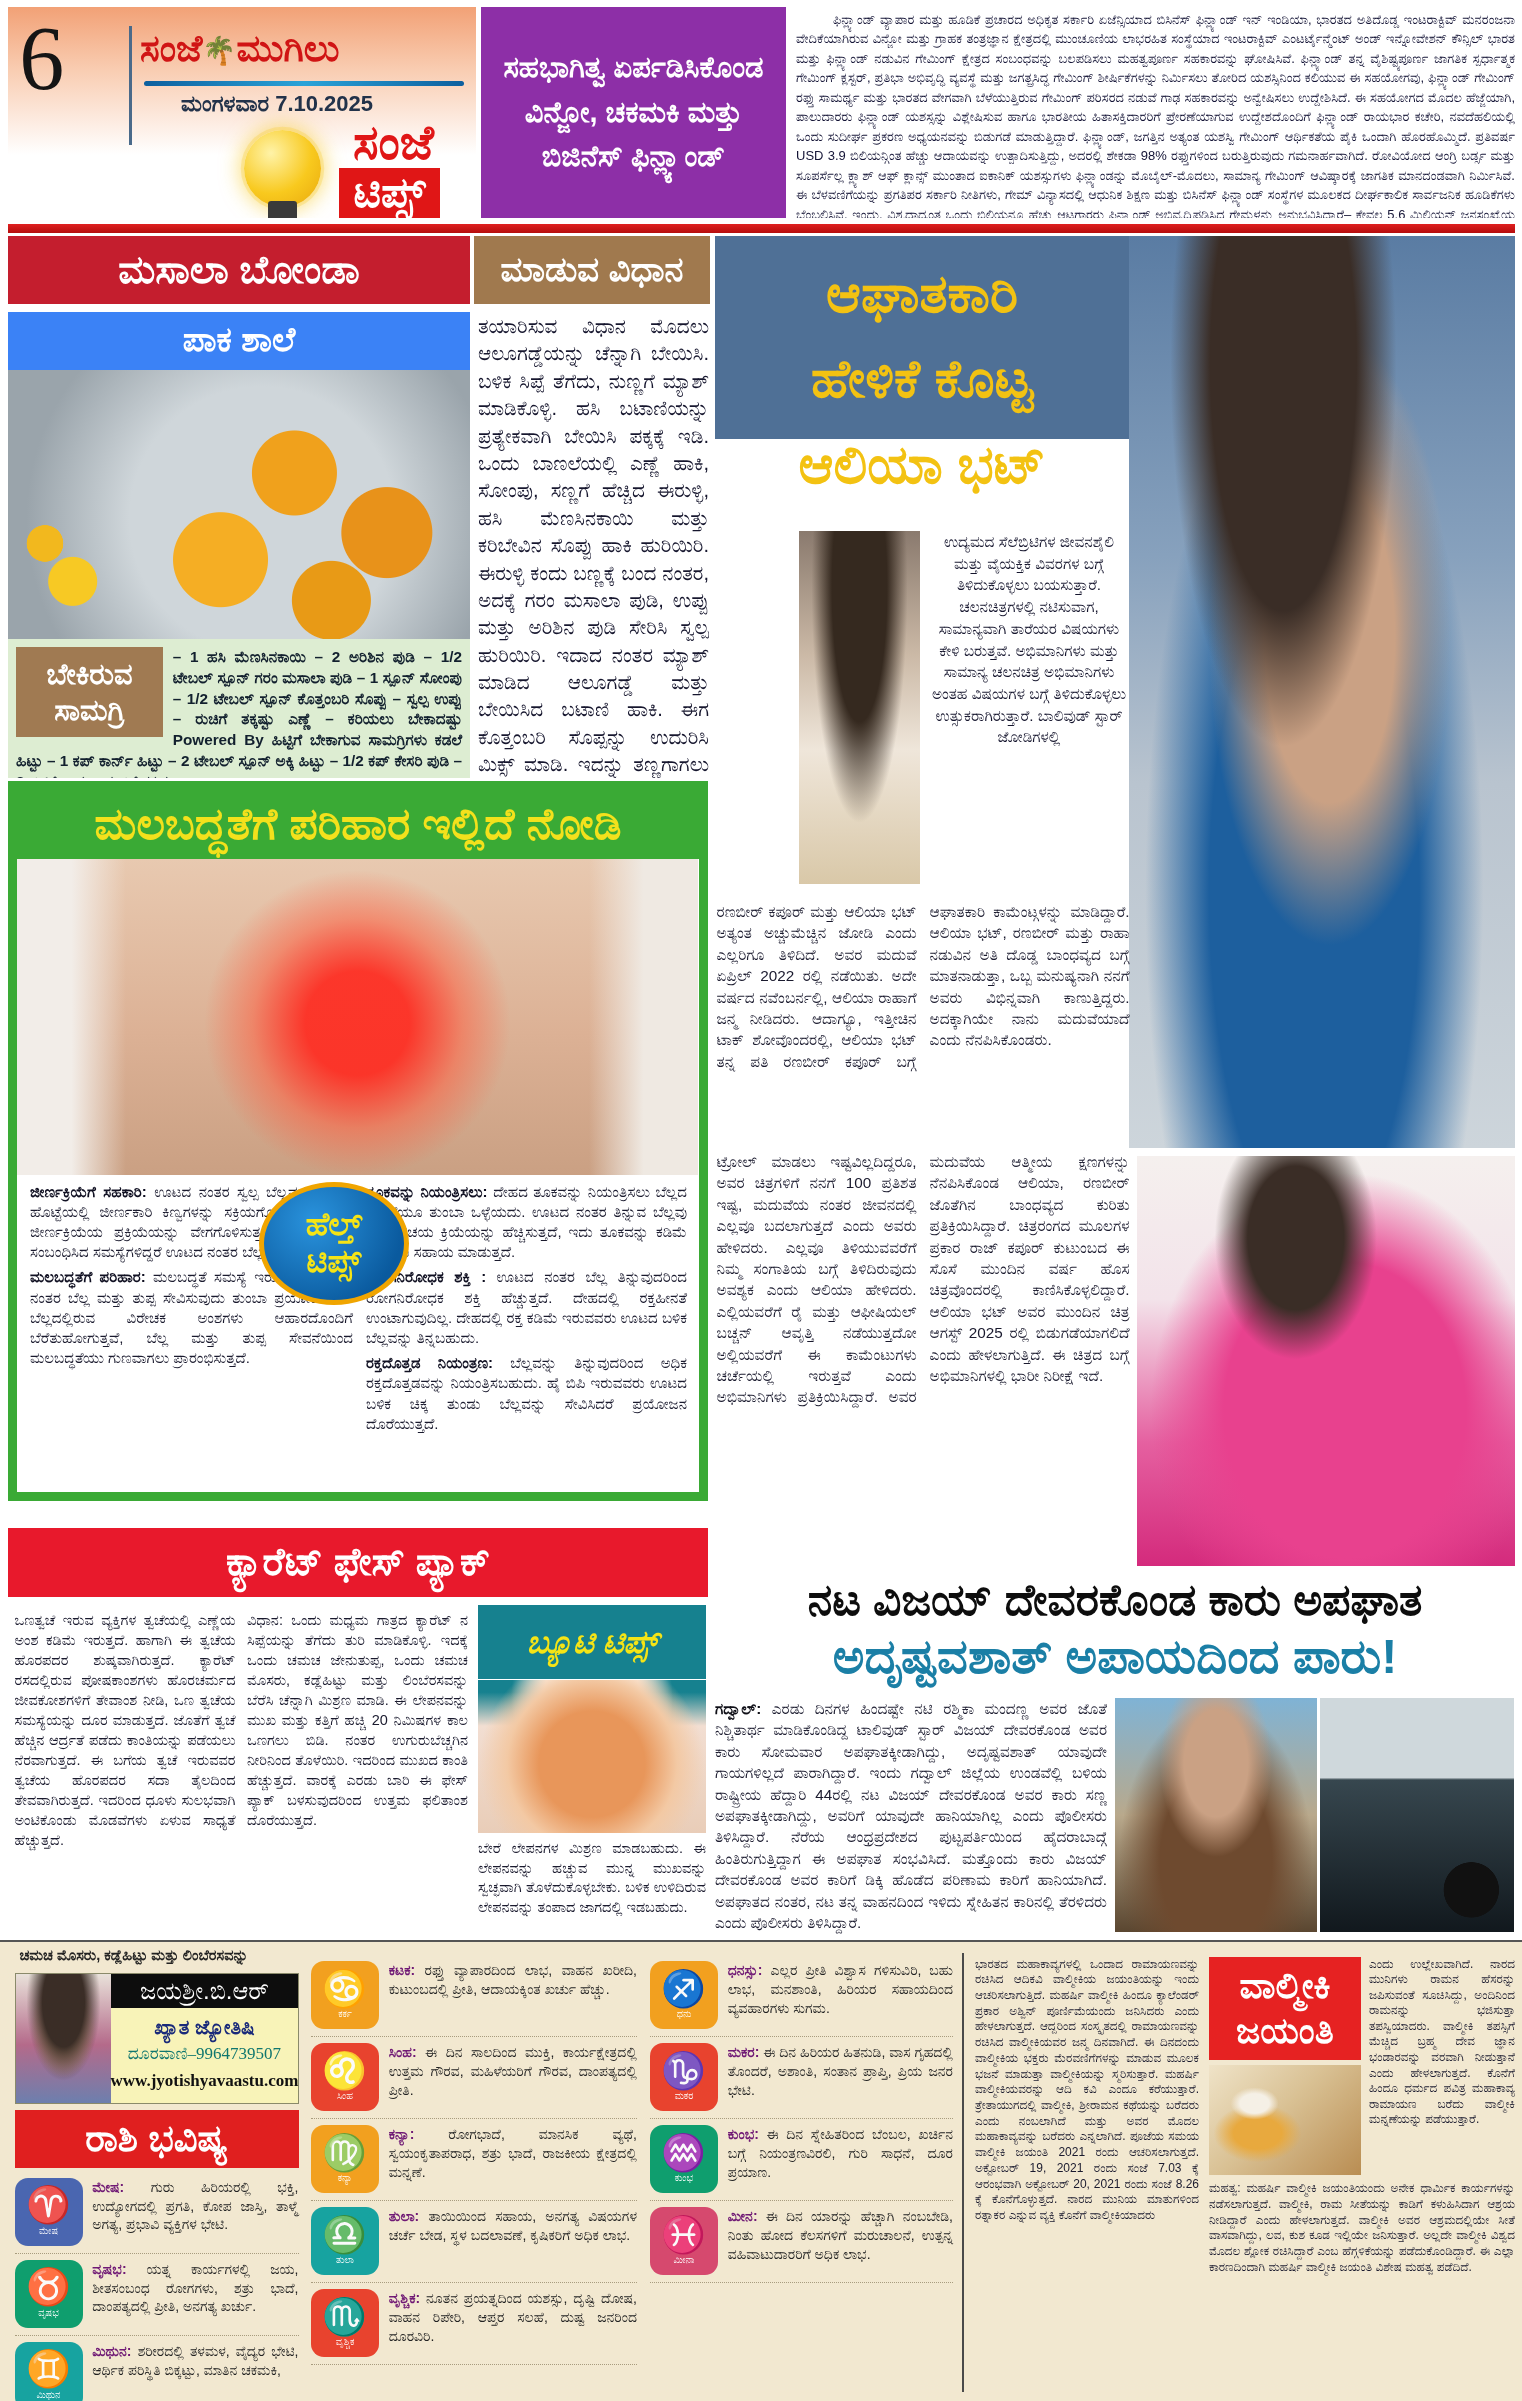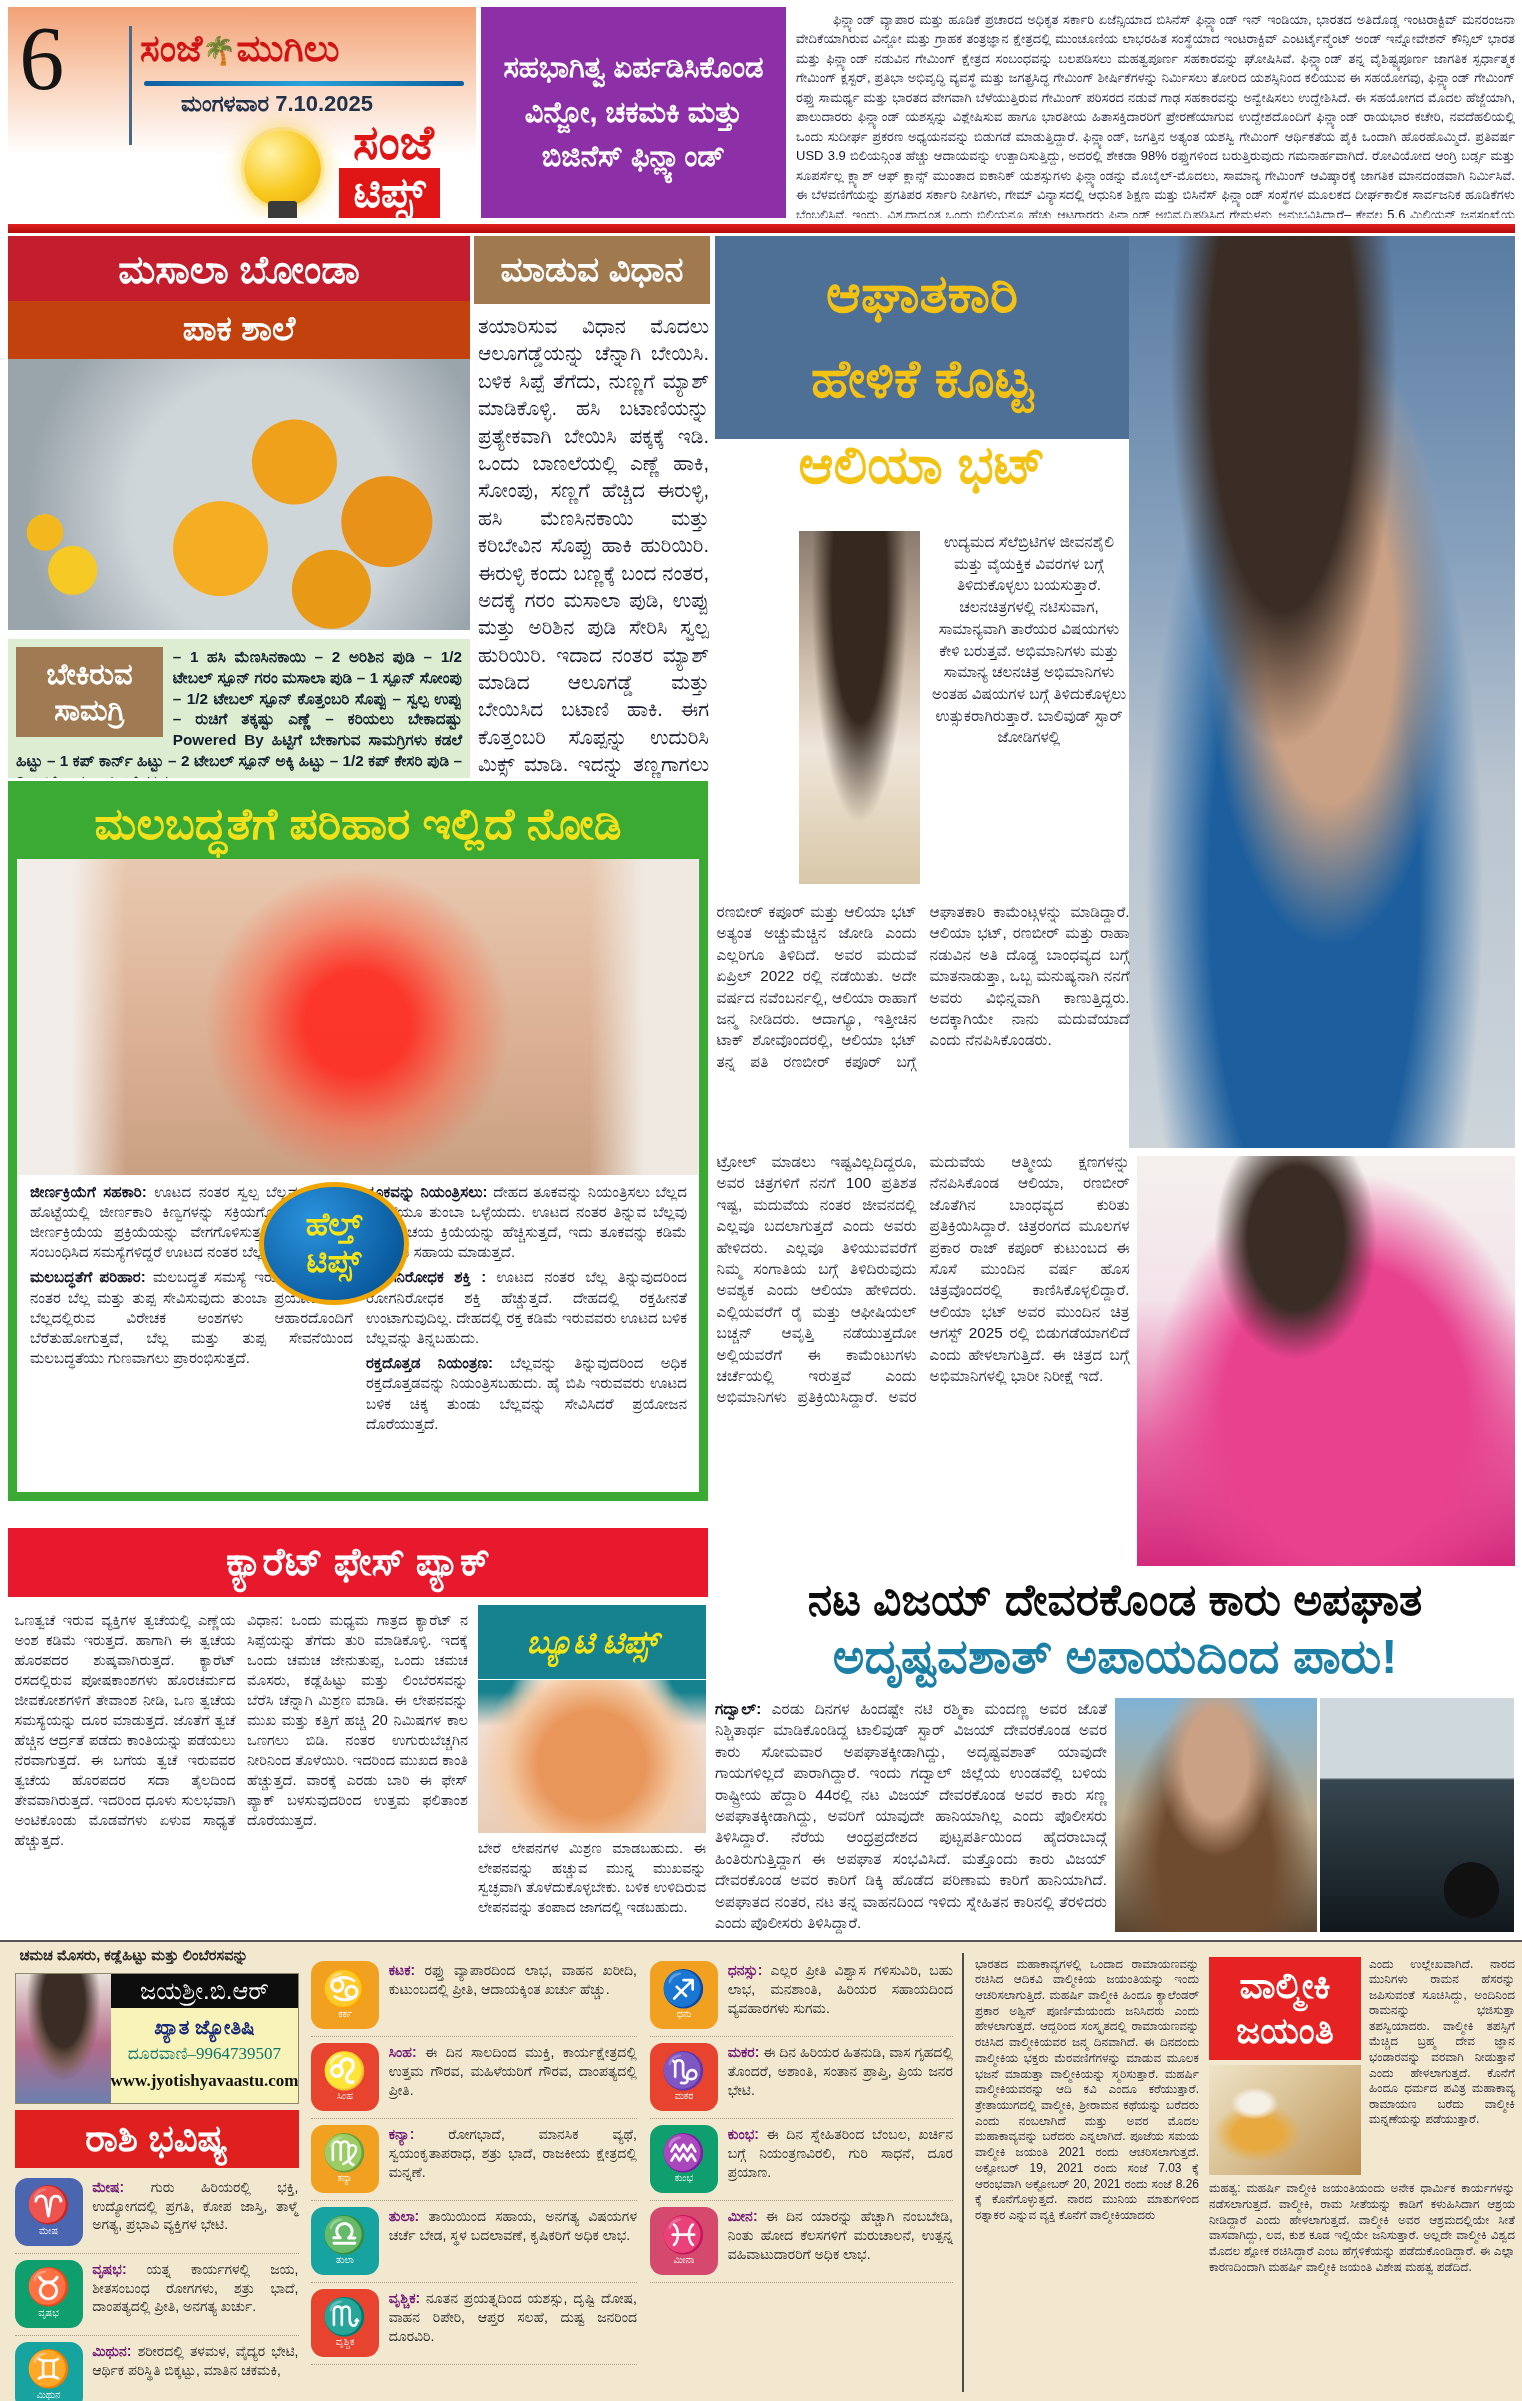--- a/index.html
+++ b/index.html
@@ -30,21 +30,21 @@
     display:flex; align-items:center; justify-content:center; text-align:center;
     font-size:29px; font-weight:bold; line-height:1.55; padding:0 14.5px; }
   .top-story { left:796px; top:9.7px; width:719px; height:208px; font-size:13px; line-height:1.5;
     text-align:justify; color:#141436; overflow:hidden; text-indent:37px; }
 
   .rule-red { left:8px; top:224px; width:1507px; height:9px; background:linear-gradient(180deg,#e02020,#b50d0d); }
 
   
   .recipe-title { left:8px; top:236px; width:462px; height:68px; background:#c41e2e; color:#fff;
     display:flex; align-items:center; justify-content:center; font-size:39px; font-weight:bold; }
-  .pakashale { left:8px; top:301px; width:462px; height:329px; background:#c2410c; }
+  .pakashale { left:8px; top:312px; width:462px; height:329px; background:#3b82f6; }
   .pakashale-label { width:100%; text-align:center; color:#fff; font-size:34px; font-weight:bold; padding-top:8px; }
   .bonda-photo { position:absolute; left:0; top:58px; width:462px; height:271px;
     background:
       radial-gradient(circle at 62% 38%, #f0a11c 0 42px, rgba(0,0,0,0) 43px),
       radial-gradient(circle at 82% 60%, #e8921a 0 45px, rgba(0,0,0,0) 46px),
       radial-gradient(circle at 46% 70%, #f5ae24 0 47px, rgba(0,0,0,0) 48px),
       radial-gradient(circle at 70% 85%, #e89a16 0 39px, rgba(0,0,0,0) 40px),
       radial-gradient(circle at 14% 78%, #f7c924 0 24px, rgba(0,0,0,0) 25px),
       radial-gradient(circle at 8% 64%, #f2b81e 0 18px, rgba(0,0,0,0) 18.6px),
       radial-gradient(circle at 55% 55%, #cfd6da 0 45%, #9aa4ab 80%),

